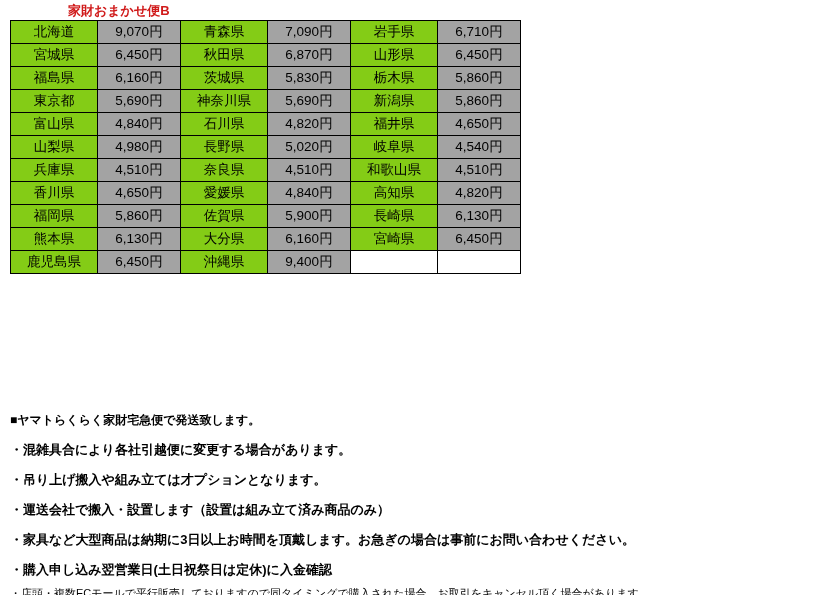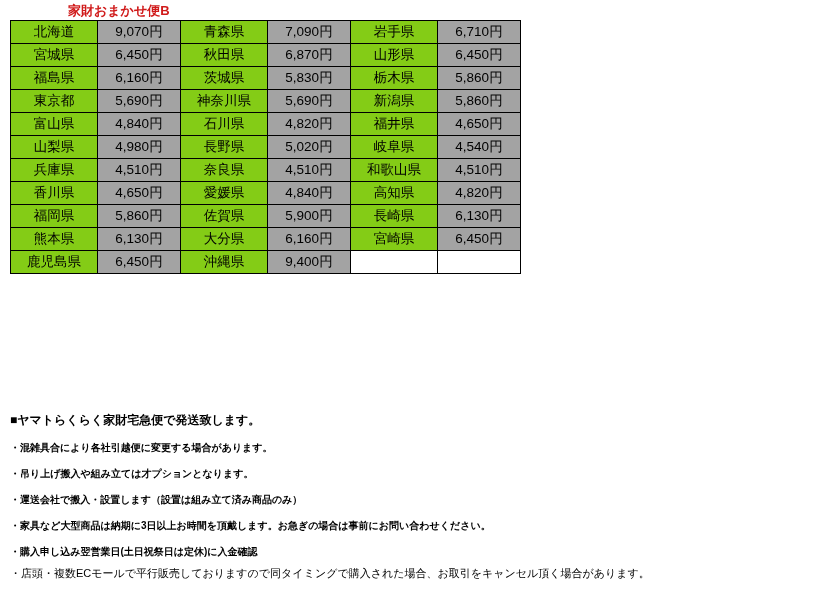--- a/index.html
+++ b/index.html
@@ -69,21 +69,21 @@
     width: 800px;
   }
   .note-head {
     font-size: 12px;
     font-weight: bold;
     margin: 0 0 12px 0;
     letter-spacing: 0px;
     white-space: nowrap;
   }
   .note-line {
-    font-size: 10px;
+    font-size: 13px;
     font-weight: bold;
     margin: 12px 0 7px 0;
     letter-spacing: 0px;
     white-space: nowrap;
   }
   .note-small {
     font-size: 11px;
     font-weight: normal;
     margin: 3px 0 0 0;
     letter-spacing: 0px;

